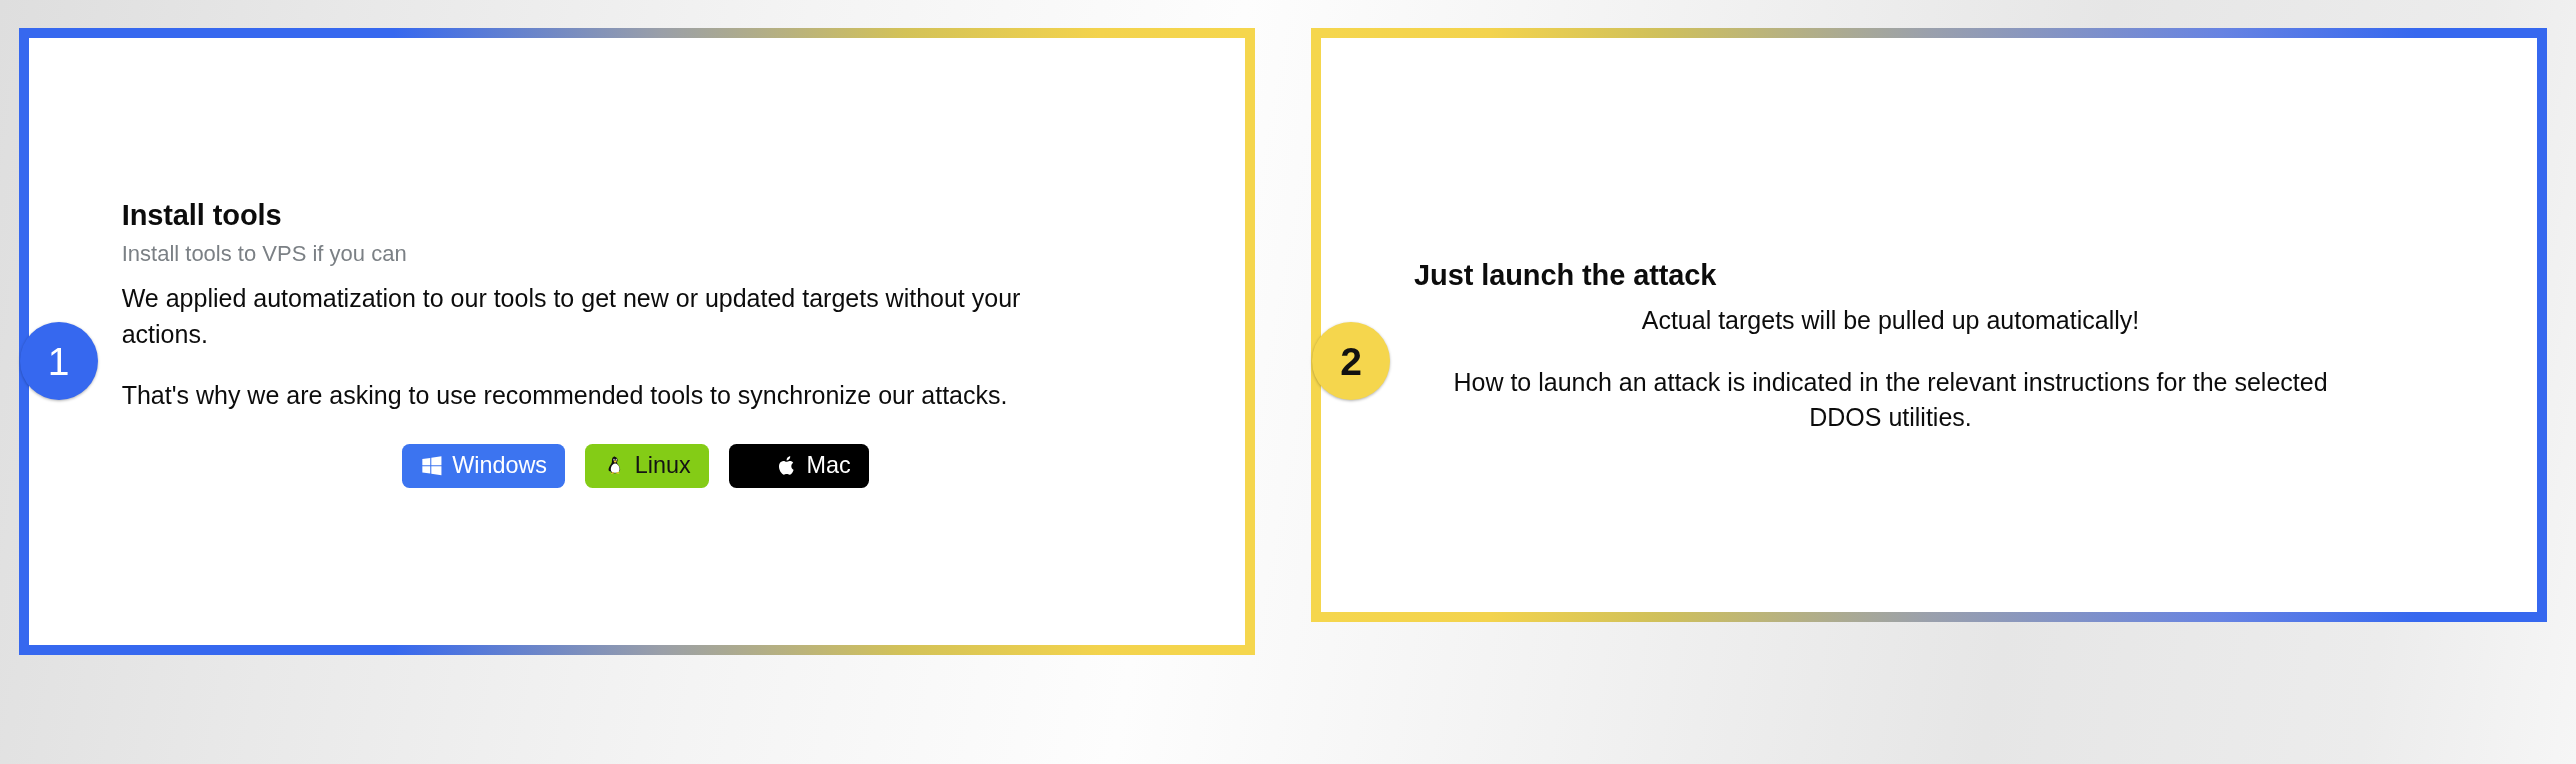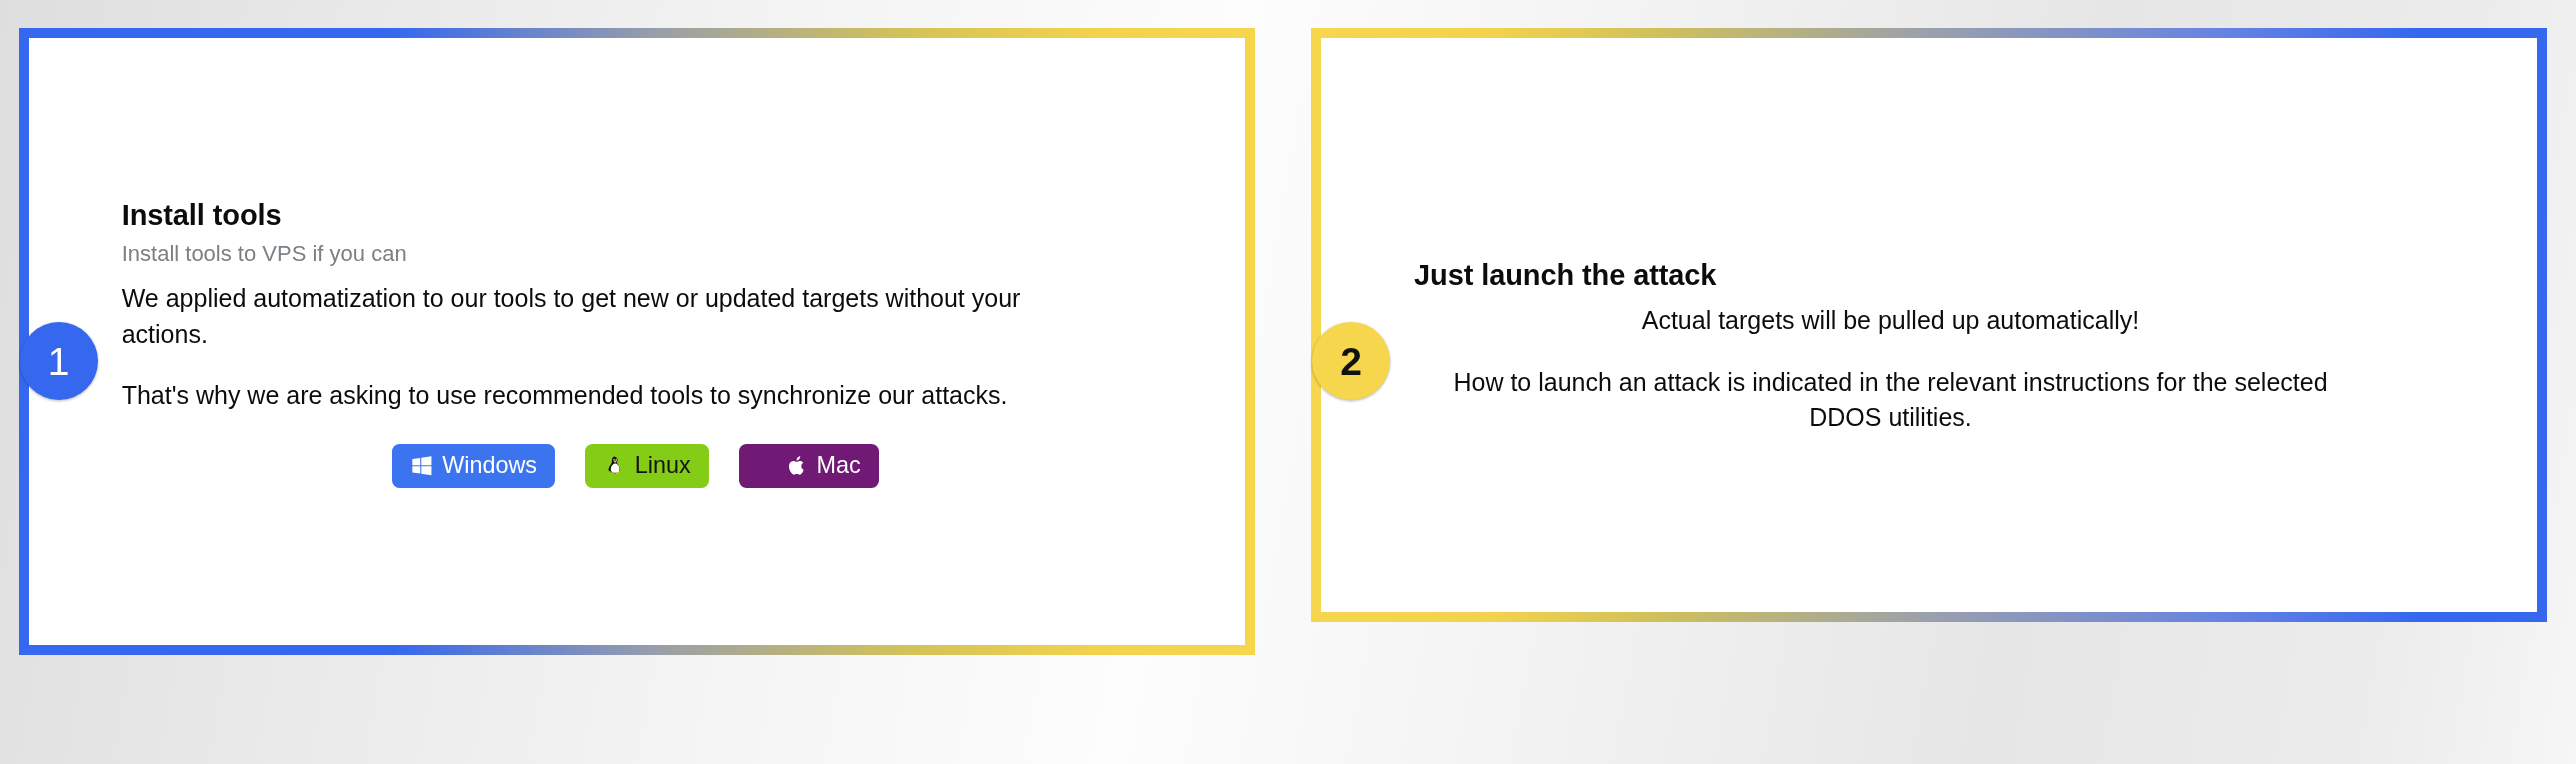--- a/index.html
+++ b/index.html
@@ -117,41 +117,41 @@
   }
   .step-para:last-of-type { margin-bottom: 0; }
   .content--two .step-para { max-width: 953px; text-align: center; }
   .content--two .step-title { margin-bottom: 9.3px; }
 
   
   .os-buttons {
     display: flex;
     align-items: center;
     justify-content: center;
-    gap: 30px;
+    gap: 20px;
     margin-top: 30px;
     padding-left: 18.7px;
   }
   .os-btn {
     display: inline-flex;
     align-items: center;
     gap: 8.4px;
     border: none;
     border-radius: 7.5px;
     padding: 9.3px 18px;
     font-family: "Liberation Sans", sans-serif;
     font-size: 23.4px;
     font-weight: 400;
     line-height: 1.1;
     cursor: pointer;
     white-space: nowrap;
   }
   .os-btn--windows { background: #3c74f0; color: #ffffff; }
   .os-btn--linux   { background: #84cc16; color: #141414; }
-  .os-btn--mac     { background: #701a75; color: #ffffff; padding-left: 46px; }
+  .os-btn--mac     { background: #000000; color: #ffffff; padding-left: 46px; }
 
   .os-icon {
     display: inline-flex;
     align-items: center;
     justify-content: center;
     width: 23.4px;
     height: 23.4px;
     flex: none;
   }
   .os-icon svg { display: block; }

